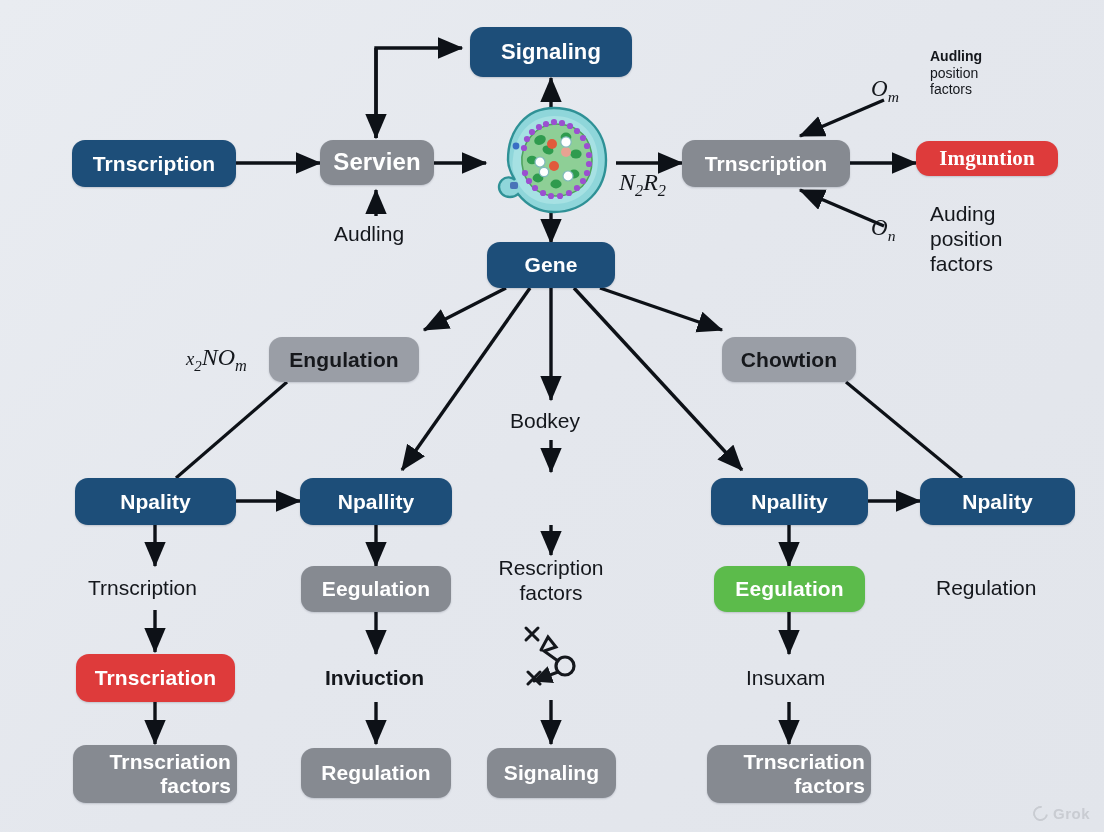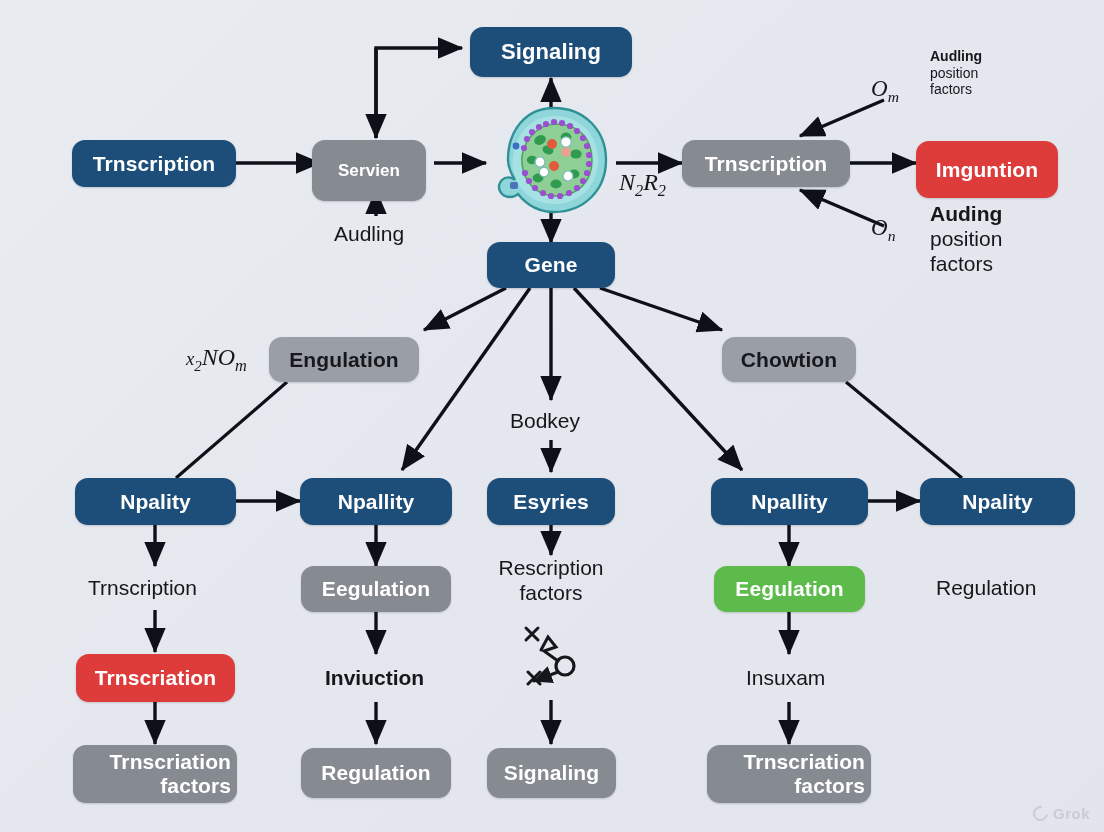--- a/index.html
+++ b/index.html
@@ -136,37 +136,36 @@
     <g stroke="#0d1117" fill="none" stroke-width="3.2">
       <path d="M287,382 L176,478"></path>
       <path d="M846,382 L962,478"></path>
     </g>
   </svg>
 
   <div class="node blue" style="left:470px; top:27px; width:162px; height:50px; font-size:22px;">Signaling</div>
 
   <div class="node blue" style="left:72px; top:140px; width:164px; height:47px; font-size:21px;">Trnscription</div>
 
-  <div class="node gray" style="left:312px; top:140px; width:114px; height:61px; font-size:17px;">Servien</div>
+  <div class="node gray" style="left:320px; top:140px; width:114px; height:45px; font-size:24px;">Servien</div>
 
   <div class="node gray" style="left:682px; top:140px; width:168px; height:47px; font-size:21px;">Trnscription</div>
 
-  <div class="node red" style="left:916px; top:141px; width:142px; height:57px; font-size:21px;">Imguntion</div>
+  <div class="node red" style="left:916px; top:141px; width:142px; height:35px; font-size:21px;font-family:Liberation Serif, serif;">Imguntion</div>
 
   <div class="node blue" style="left:487px; top:242px; width:128px; height:46px; font-size:21px;">Gene</div>
 
   <div class="node graydark" style="left:722px; top:337px; width:134px; height:45px; font-size:21px;">Chowtion</div>
 
   <div class="node graydark" style="left:269px; top:337px; width:150px; height:45px; font-size:21px;">Engulation</div>
 
   <div class="node blue" style="left:75px; top:478px; width:161px; height:47px; font-size:21px;">Npality</div>
 
   <div class="node blue" style="left:300px; top:478px; width:152px; height:47px; font-size:21px;">Npallity</div>
 
-  <div class="node blue" style="left:487px; top:478px; width:128px; height:47px; font-size:21px;">Esyries</div>
 
   <div class="node blue" style="left:711px; top:478px; width:157px; height:47px; font-size:21px;">Npallity</div>
 
   <div class="node blue" style="left:920px; top:478px; width:155px; height:47px; font-size:21px;">Npality</div>
 
   <div class="node gray" style="left:301px; top:566px; width:150px; height:46px; font-size:21px;">Eegulation</div>
 
   <div class="node green" style="left:714px; top:566px; width:151px; height:46px; font-size:21px;">Eegulation</div>
 
   <div class="node red" style="left:76px; top:654px; width:159px; height:48px; font-size:21px;">Trnscriation</div>
@@ -184,21 +183,21 @@
 
   <div class="label" style="left:334px; top:222px; font-size:21px;">Audling</div>
 
   <div style="position:absolute; left:930px; top:48px; font-size:14px; color:#14171c; line-height:1.18;">
     <div style="font-weight:bold;">Audling</div>
     <div style="white-space:pre-line;">position
 factors</div>
   </div>
 
   <div style="position:absolute; left:930px; top:202px; font-size:21px; color:#14171c; line-height:1.18;">
-    <div style="font-weight:bold;">Auding</div>
+    <div style="font-weight:normal;">Auding</div>
     <div style="white-space:pre-line;">position
 factors</div>
   </div>
 
   <div class="label" style="left:510px; top:409px; font-size:21px;">Bodkey</div>
 
   <div class="label" style="left:88px; top:576px; font-size:21px;">Trnscription</div>
 
   <div class="label" style="left:325px; top:666px; font-size:21px;font-weight:bold;">Inviuction</div>
 

